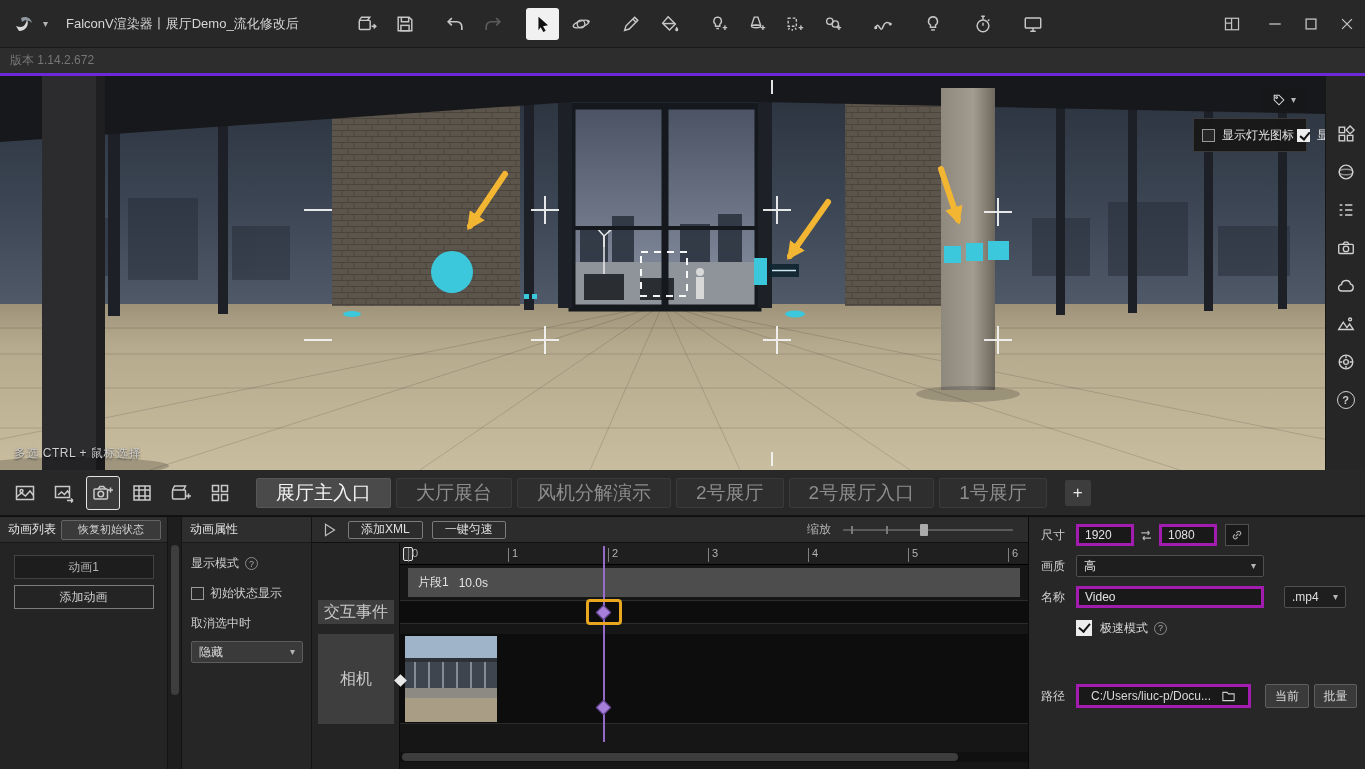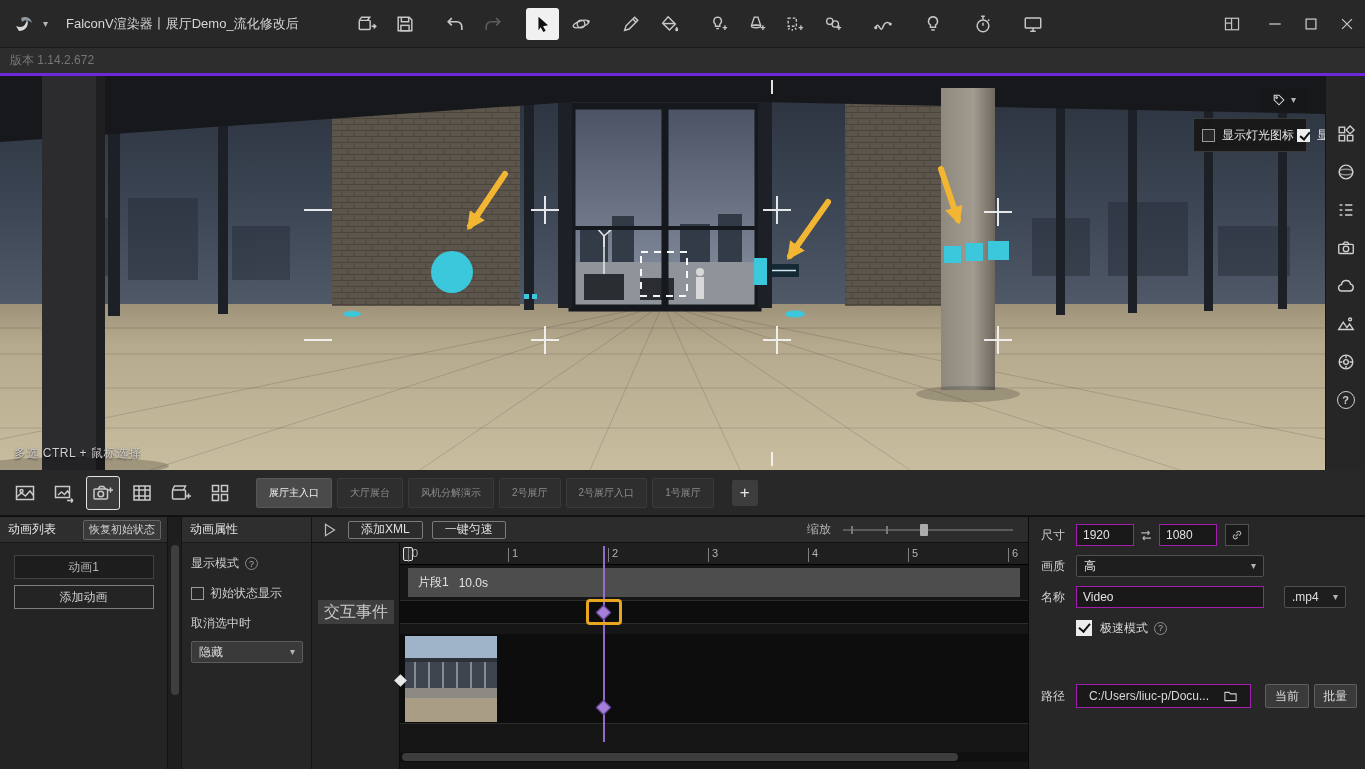--- a/index.html
+++ b/index.html
@@ -44,30 +44,30 @@
   .rail-btn{width:26px;height:24px;display:flex;align-items:center;justify-content:center;color:#d0d0d0;cursor:pointer}
   .rail-btn svg{width:20px;height:20px}
   .qmark{width:18px;height:18px;border:1.5px solid #cfcfcf;border-radius:50%;display:flex;align-items:center;justify-content:center;font-size:11px;color:#cfcfcf;font-weight:bold}
 
   
   .shotbar{position:absolute;top:470px;left:0;width:100%;height:46px;background:#282828;border-bottom:1px solid #131313;display:flex;align-items:center;padding-left:8px}
   .sb-btn{width:34px;height:34px;display:flex;align-items:center;justify-content:center;color:#c9c9c9;margin-right:5px;cursor:pointer}
   .sb-btn svg{width:22px;height:22px}
   .sb-btn.active{border:1px solid #e4e4e4;border-radius:3px;background:#3a3a3a}
   .sb-tabs{display:flex;gap:5px;margin-left:14px}
-  .sb-tab{height:30px;padding:0 12px;display:flex;align-items:center;font-size:10px;color:#8d8d8d;background:#2e2e2e;border:1px solid #3a3a3a;border-radius:2px;cursor:pointer;white-space:nowrap}
+  .sb-tab{height:30px;padding:0 19px;display:flex;align-items:center;font-size:19px;color:#8d8d8d;background:#2e2e2e;border:1px solid #3a3a3a;border-radius:2px;cursor:pointer;white-space:nowrap}
   .sb-tab.active{background:#4a4a4a;color:#f3f3f3;border-color:#575757}
   .sb-add{margin-left:18px;width:26px;height:26px;background:#3d3d3d;border-radius:2px;display:flex;align-items:center;justify-content:center;color:#e9e9e9;font-size:17px;cursor:pointer}
 
   
   .bottom{position:absolute;top:516px;left:0;width:1365px;height:225px;background:#242424;border-top:1px solid #0f0f0f}
   .panel-head{height:26px;background:#2e2e2e;border-bottom:1px solid #191919;display:flex;align-items:center;padding:0 6px 0 8px;color:#e5e5e5;font-size:12px}
 
   .anim-list{position:absolute;left:0;top:0;width:168px;height:253px;border-right:1px solid #141414;background:#242424}
-  .reset-btn{margin-left:auto;height:20px;padding:0 5px;background:#3a3a3a;border:1px solid #646464;border-radius:2px;color:#cfcfcf;font-size:11px;display:flex;align-items:center;cursor:pointer;white-space:nowrap}
+  .reset-btn{margin-left:auto;height:20px;padding:0 16px;background:#3a3a3a;border:1px solid #646464;border-radius:2px;color:#cfcfcf;font-size:11px;display:flex;align-items:center;cursor:pointer;white-space:nowrap}
   .al-item{margin:12px auto 0;width:140px;height:24px;background:#1d1d1d;border:1px solid #424242;color:#b5b5b5;display:flex;align-items:center;justify-content:center;cursor:pointer}
   .al-add{margin:6px auto 0;width:140px;height:24px;background:#242424;border:1px solid #7d7d7d;color:#d2d2d2;display:flex;align-items:center;justify-content:center;cursor:pointer}
 
   .v-scroll{position:absolute;left:168px;top:0;width:14px;height:253px;background:#1e1e1e;border-right:1px solid #141414}
   .v-thumb{position:absolute;left:3px;top:28px;width:8px;height:150px;background:#3e3e3e;border-radius:4px;cursor:pointer}
 
   .anim-props{position:absolute;left:182px;top:0;width:130px;height:253px;border-right:1px solid #141414;background:#262626}
   .ap-body{padding:12px 9px}
   .ap-row{display:flex;align-items:center;gap:6px;color:#cdcdcd;font-size:12px;margin-bottom:13px}
   .help{width:13px;height:13px;border:1px solid #8a8a8a;border-radius:50%;font-size:9px;color:#ababab;display:flex;align-items:center;justify-content:center;flex:none}
@@ -106,21 +106,21 @@
   .kf2{left:198px;top:159px}
   .kf-sel{position:absolute;left:186px;top:56px;width:36px;height:26px;border:3px solid #e8a71f;border-radius:4px}
   .edge-diamond{position:absolute;left:84px;top:159px;width:9px;height:9px;background:#e9e9e9;transform:rotate(45deg)}
   .h-scroll{position:absolute;left:0;right:0;top:209px;height:10px;background:#101010}
   .h-thumb{position:absolute;left:2px;top:1px;width:556px;height:8px;background:#3d3d3d;border-radius:4px;cursor:pointer}
 
   
   .export{position:absolute;left:1028px;top:0;width:337px;height:253px;background:#272727;border-left:1px solid #0b0b0b;padding:6px 8px 0 12px}
   .ex-row{display:flex;align-items:center;height:24px;margin-bottom:7px}
   .ex-label{width:35px;color:#cfcfcf;font-size:12px;flex:none}
-  .ex-input{height:22px;background:#191919;border:1px solid #a21caf;color:#e2e2e2;font-size:12px;padding:0 6px;outline:none}
+  .ex-input{height:22px;background:#191919;border:3px solid #a21caf;color:#e2e2e2;font-size:12px;padding:0 6px;outline:none}
   input.ex-input{display:block}
   .w58{width:58px}.w188{width:188px}
   .swapicon{margin:0 5px;color:#b5b5b5;display:flex}
   .swapicon svg{width:15px;height:15px}
   .linkbtn{margin-left:8px;width:24px;height:22px;background:#191919;border:1px solid #505050;display:flex;align-items:center;justify-content:center;color:#b5b5b5;cursor:pointer}
   .linkbtn svg{width:14px;height:14px}
   .ex-select{background:#1e1e1e;border:1px solid #505050}
   .q-select{width:188px}
   .mp4{width:62px;margin-left:20px}
   .cb-lg{width:16px;height:16px;background:#ededed;position:relative;flex:none;cursor:pointer}
@@ -651,20 +651,21 @@
             <div class="track"></div>
             <div class="tick" style="left:8px"></div>
             <div class="tick" style="left:43px"></div>
             <div class="sthumb" style="left:77px"></div>
           </div>
         </div>
       </div>
 
       <div class="tl-labels">
         <div class="tl-label lbl-events">交互事件</div>
+        <div class="tl-label lbl-camera">相机</div>
       </div>
 
       <div class="tracks">
         <div class="ruler">
           <div class="clip-start"></div>
           <span class="rtick" style="left:8px"></span>
             <span class="rnum" style="left:12px">0</span>
           <span class="rtick" style="left:108px"></span>
             <span class="rnum" style="left:112px">1</span>
           <span class="rtick" style="left:208px"></span>

